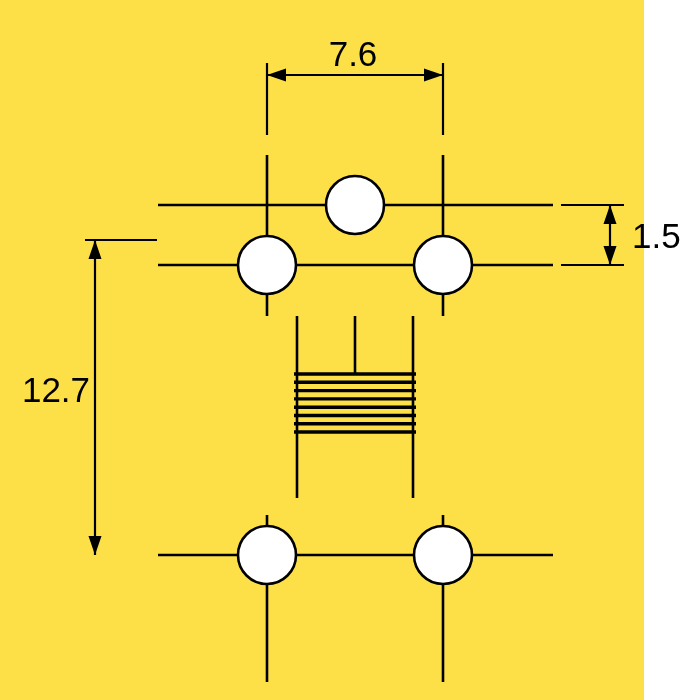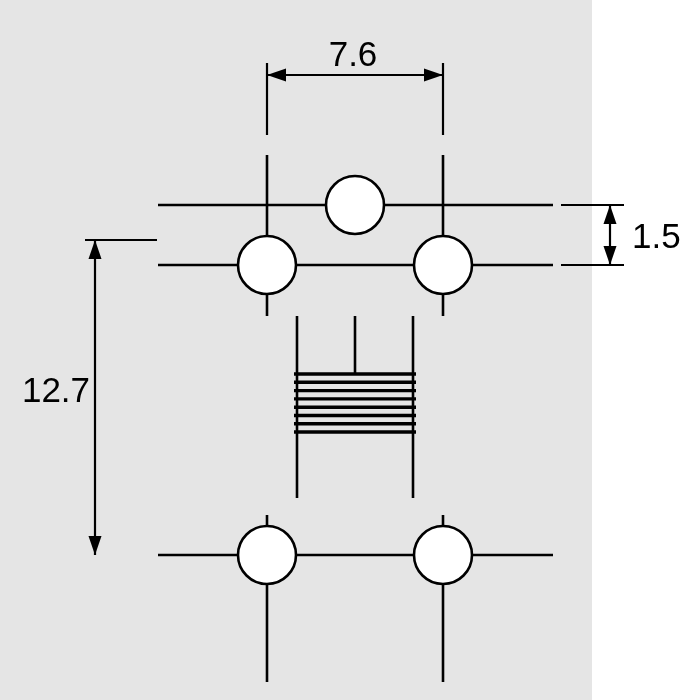--- a/index.html
+++ b/index.html
@@ -5,23 +5,23 @@
   html, body {
     margin: 0;
     padding: 0;
     background: #ffffff;
     width: 700px;
     height: 700px;
     overflow: hidden;
   }
   .stage {
     position: relative;
-    width: 592px;
+    width: 644px;
     height: 700px;
-    background: #e5e5e5;
+    background: #fde047;
     font-family: "Liberation Sans", sans-serif;
   }
   svg { display: block; }
   text.dim-label {
     font-family: "Liberation Sans", sans-serif;
     font-size: 35px;
     font-weight: 400;
     fill: #000000;
   }
 </style>

